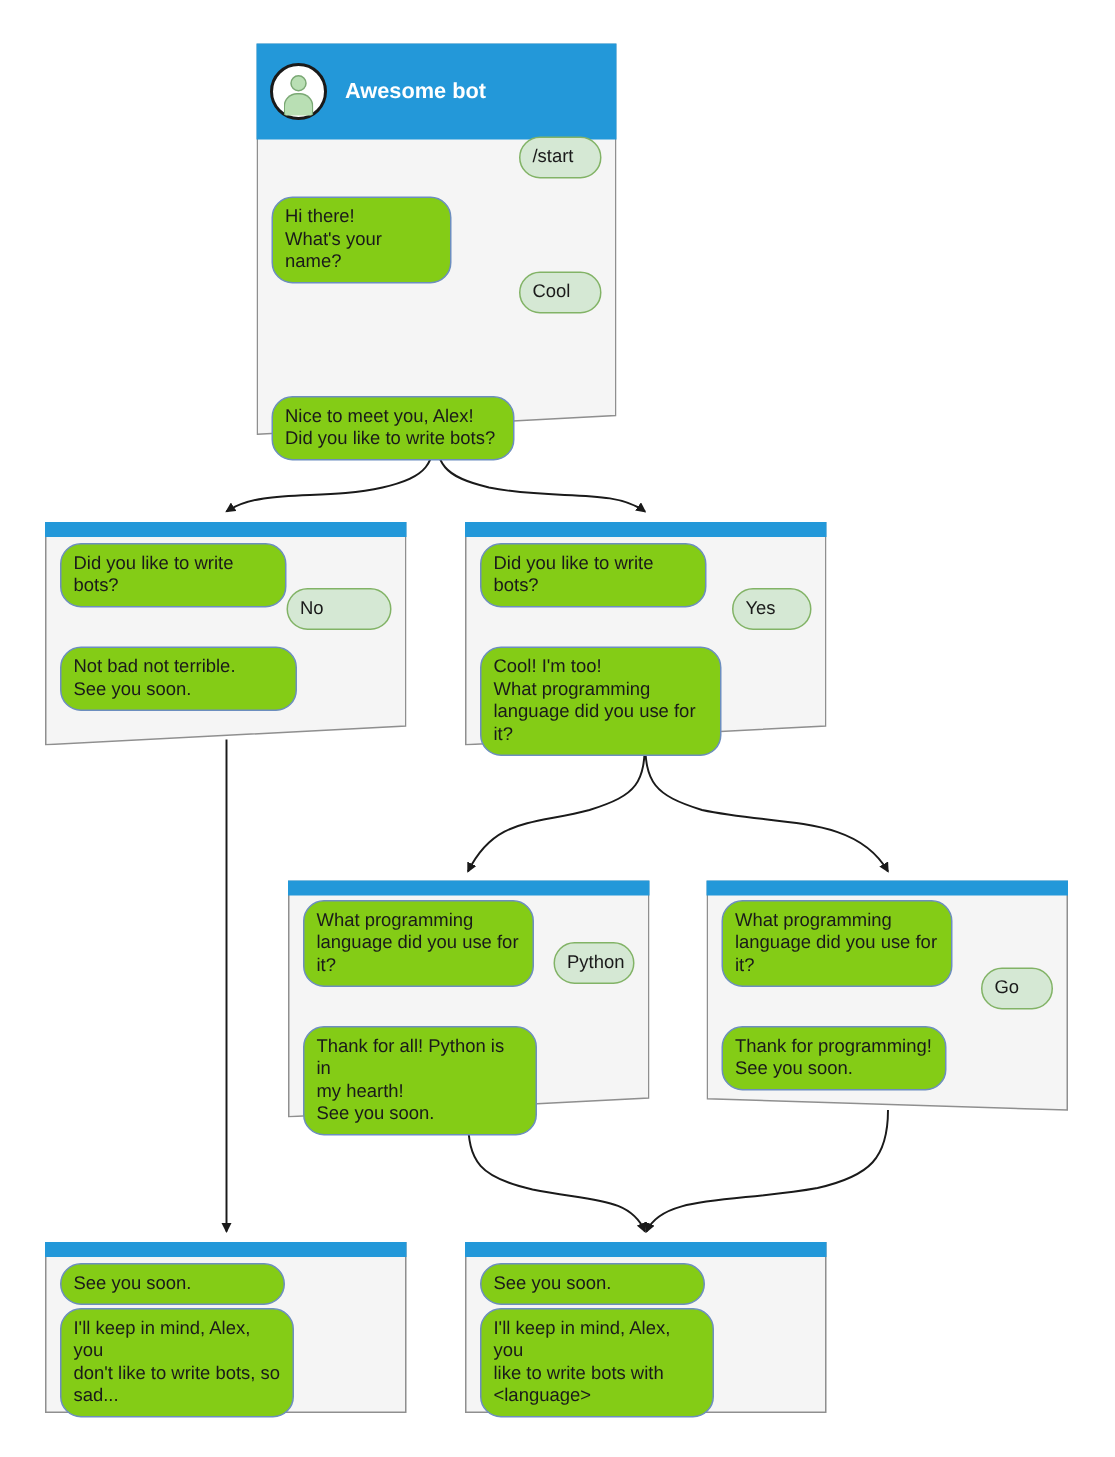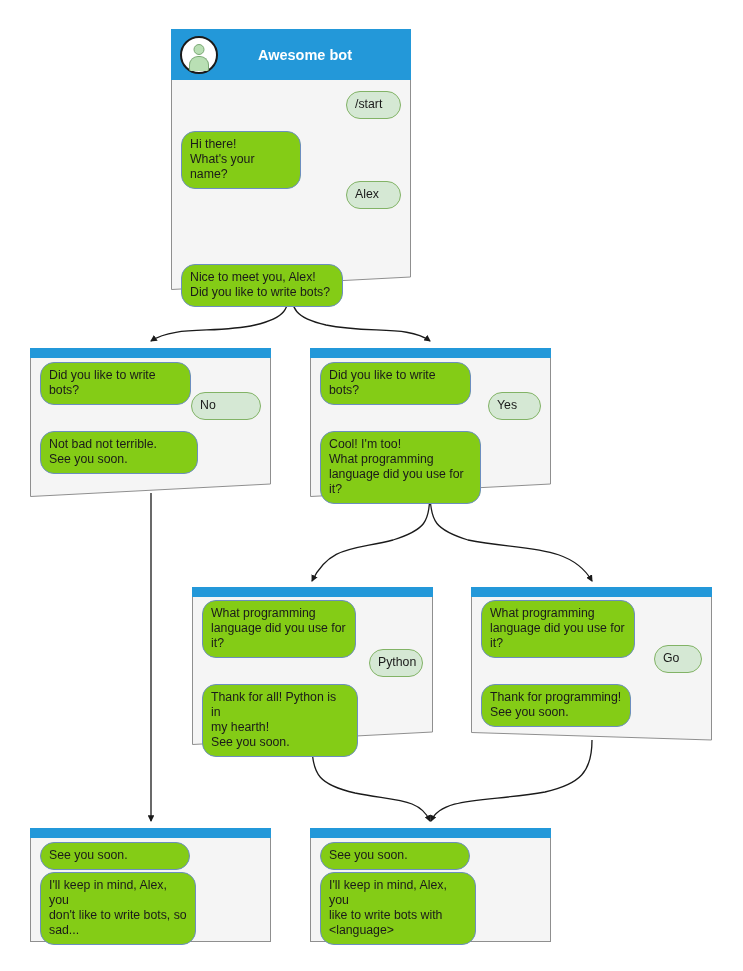--- a/index.html
+++ b/index.html
@@ -50,23 +50,22 @@
     left: 0;
     top: 0;
     width: 100%;
     background: #2398d9;
     box-sizing: border-box;
     display: flex;
     align-items: center;
   }
   .chat-header.plain { height: 10px; }
   .chat-header.titled {
-    height: 51px;
+    height: 64px;
     padding-left: 9px;
-    gap: 28px;
   }
 
   .avatar {
     width: 38px;
     height: 38px;
     border-radius: 50%;
     background: #ffffff;
     border: 2px solid #1a1a1a;
     box-sizing: border-box;
     position: relative;
@@ -170,21 +169,21 @@
   <div class="chat-header titled">
     <div class="avatar">
       <div class="head"></div>
       <div class="body"></div>
     </div>
     <div class="bot-title">Awesome bot</div>
   </div>
   <div class="msg user" style="top:62px; width:55px;">/start</div>
   <div class="msg bot" style="top:102px; width:120px;">Hi there!
 What's your name?</div>
-  <div class="msg user" style="top:152px; width:55px;">Alex</div>
+  <div class="msg user" style="top:152px; width:55px;">Cool</div>
   <div class="msg bot" style="top:191px; width:162px;margin-top:44px;">Nice to meet you, Alex!
 Did you like to write bots?</div>
 </div>
 
 <div class="chat-card" style="left:30px; top:348px; width:241px; height:149px;">
   <svg class="skew-svg" viewBox="0 0 241 149" preserveAspectRatio="none">
     <polygon points="0.5,0.5 240.5,0.5 240.5,136 0.5,148.5" fill="#f5f5f5" stroke="#8f8f8f" stroke-width="1"></polygon>
   </svg>
   <div class="chat-header plain"></div>
   <div class="msg bot" style="top:14px; width:151px;">Did you like to write bots?</div>
@@ -205,21 +204,21 @@
 language did you use for it?</div>
 </div>
 
 <div class="chat-card" style="left:192px; top:587px; width:241px; height:158px;">
   <svg class="skew-svg" viewBox="0 0 241 158" preserveAspectRatio="none">
     <polygon points="0.5,0.5 240.5,0.5 240.5,145 0.5,157.5" fill="#f5f5f5" stroke="#8f8f8f" stroke-width="1"></polygon>
   </svg>
   <div class="chat-header plain"></div>
   <div class="msg bot" style="top:13px; width:154px;">What programming
 language did you use for it?</div>
-  <div class="msg user" style="top:62px; width:54px;">Python</div>
+  <div class="msg user" style="top:41px; width:54px;">Python</div>
   <div class="msg bot" style="top:97px; width:156px;">Thank for all! Python is in
 my hearth!
 See you soon.</div>
 </div>
 
 <div class="chat-card" style="left:471px; top:587px; width:241px; height:158px;">
   <svg class="skew-svg" viewBox="0 0 241 158" preserveAspectRatio="none">
     <polygon points="0.5,0.5 240.5,0.5 240.5,153 0.5,145.5" fill="#f5f5f5" stroke="#8f8f8f" stroke-width="1"></polygon>
   </svg>
   <div class="chat-header plain"></div>

